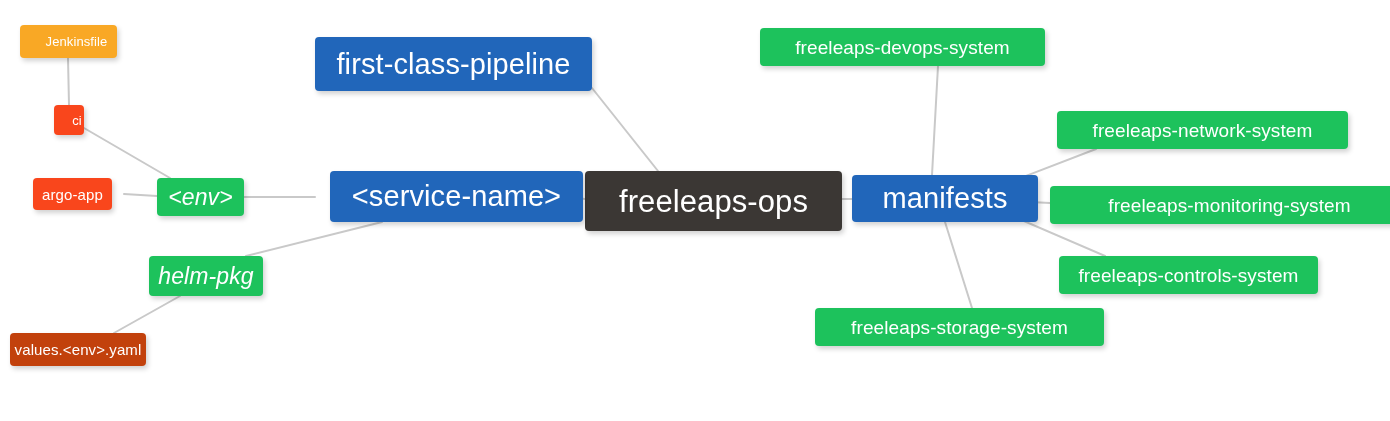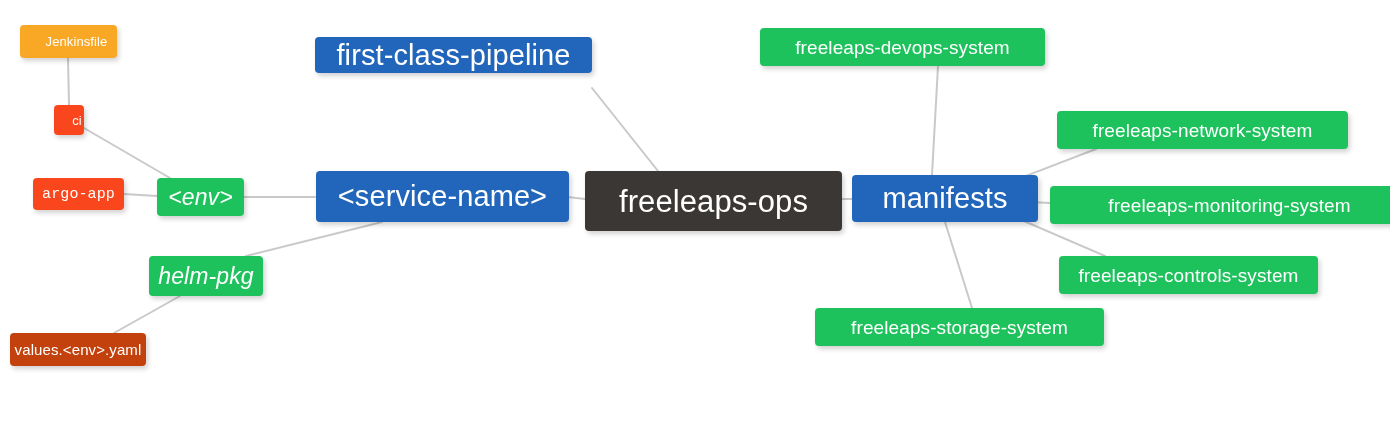--- a/index.html
+++ b/index.html
@@ -72,36 +72,36 @@
       <line x1="932" y1="175" x2="938" y2="66" stroke="#c9c9c9" stroke-width="2" stroke-linecap="round"></line>
       <line x1="1010" y1="182" x2="1096" y2="149" stroke="#c9c9c9" stroke-width="2" stroke-linecap="round"></line>
       <line x1="1010" y1="201" x2="1050" y2="203" stroke="#c9c9c9" stroke-width="2" stroke-linecap="round"></line>
       <line x1="1010" y1="215" x2="1105" y2="256" stroke="#c9c9c9" stroke-width="2" stroke-linecap="round"></line>
       <line x1="945" y1="222" x2="972" y2="308" stroke="#c9c9c9" stroke-width="2" stroke-linecap="round"></line>
     </svg>
   <div id="node-layer">
       <div class="node sz-root" style="left: 585px; top: 171px; width: 257px; height: 60px; background: rgb(59, 55, 52);">
         <span class="node-label">freeleaps-ops</span>
       </div>
-      <div class="node sz-l1" style="left: 315px; top: 37px; width: 277px; height: 36px; background: rgb(33, 102, 186);">
+      <div class="node sz-l1" style="left: 315px; top: 37px; width: 277px; height: 54px; background: rgb(33, 102, 186);">
         <span class="node-label">first-class-pipeline</span>
       </div>
-      <div class="node sz-l1" style="left: 316px; top: 171px; width: 253px; height: 51px; background: rgb(33, 102, 186);">
+      <div class="node sz-l1" style="left: 330px; top: 171px; width: 253px; height: 51px; background: rgb(33, 102, 186);">
         <span class="node-label">&lt;service-name&gt;</span>
       </div>
       <div class="node sz-l1" style="left: 852px; top: 175px; width: 186px; height: 47px; background: rgb(33, 102, 186);">
         <span class="node-label">manifests</span>
       </div>
       <div class="node sz-l2" style="left: 157px; top: 178px; width: 87px; height: 38px; background: rgb(29, 194, 92);">
         <span class="node-label">&lt;env&gt;</span>
       </div>
       <div class="node sz-l2" style="left: 149px; top: 256px; width: 114px; height: 40px; background: rgb(29, 194, 92);">
         <span class="node-label">helm-pkg</span>
       </div>
-      <div class="node sz-l4" style="left: 33px; top: 178px; width: 91px; height: 32px; background: rgb(249, 70, 28); font-family: Liberation Mono, monospace;">
+      <div class="node sz-l4" style="left: 33px; top: 178px; width: 79px; height: 32px; background: rgb(249, 70, 28);">
         <span class="node-label">argo-app</span>
       </div>
       <div class="node sz-l5" style="left: 54px; top: 105px; width: 30px; height: 30px; background: rgb(249, 70, 28);">
         <span class="node-label">ci</span>
       </div>
       <div class="node sz-l5" style="left: 20px; top: 25px; width: 97px; height: 33px; background: rgb(249, 168, 37);">
         <span class="node-label">Jenkinsfile</span>
       </div>
       <div class="node sz-l4" style="left: 10px; top: 333px; width: 136px; height: 33px; background: #c2410c;">
         <span class="node-label">values.&lt;env&gt;.yaml</span>

